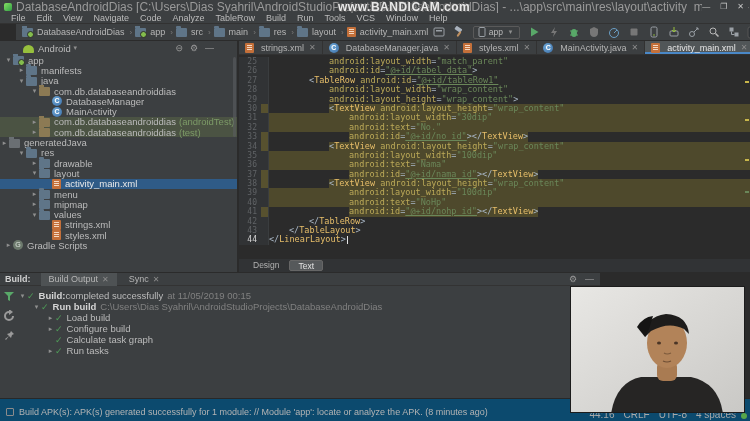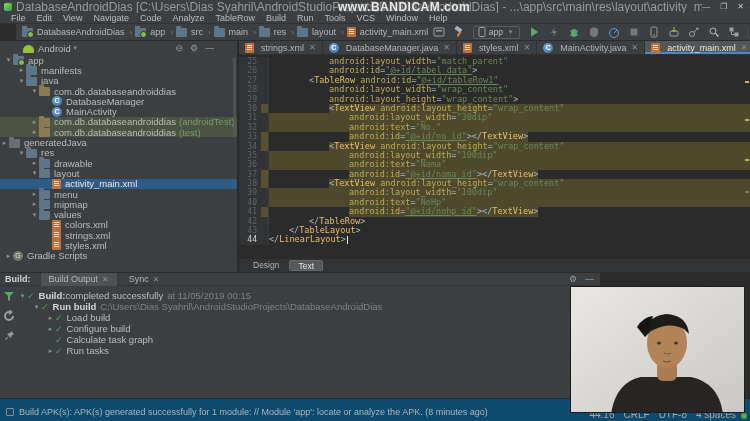--- a/index.html
+++ b/index.html
@@ -371,25 +371,20 @@
           <span>mipmap</span>
         </div>
         <div class="tree-row" style="padding-left:30px">
           <span class="arrow">▾</span>
           <span class="ic ic-folder"></span>
           <span>values</span>
         </div>
         <div class="tree-row" style="padding-left:43px">
           <span class="arrow"></span>
           <span class="ic ic-xml"></span>
-          <span>colors.xml</span>
-        </div>
-        <div class="tree-row" style="padding-left:43px">
-          <span class="arrow"></span>
-          <span class="ic ic-xml"></span>
           <span>strings.xml</span>
         </div>
         <div class="tree-row" style="padding-left:43px">
           <span class="arrow"></span>
           <span class="ic ic-xml"></span>
           <span>styles.xml</span>
         </div>
         <div class="tree-row" style="padding-left:4px">
           <span class="arrow">▸</span>
           <span class="ic ic-gradle"></span>

